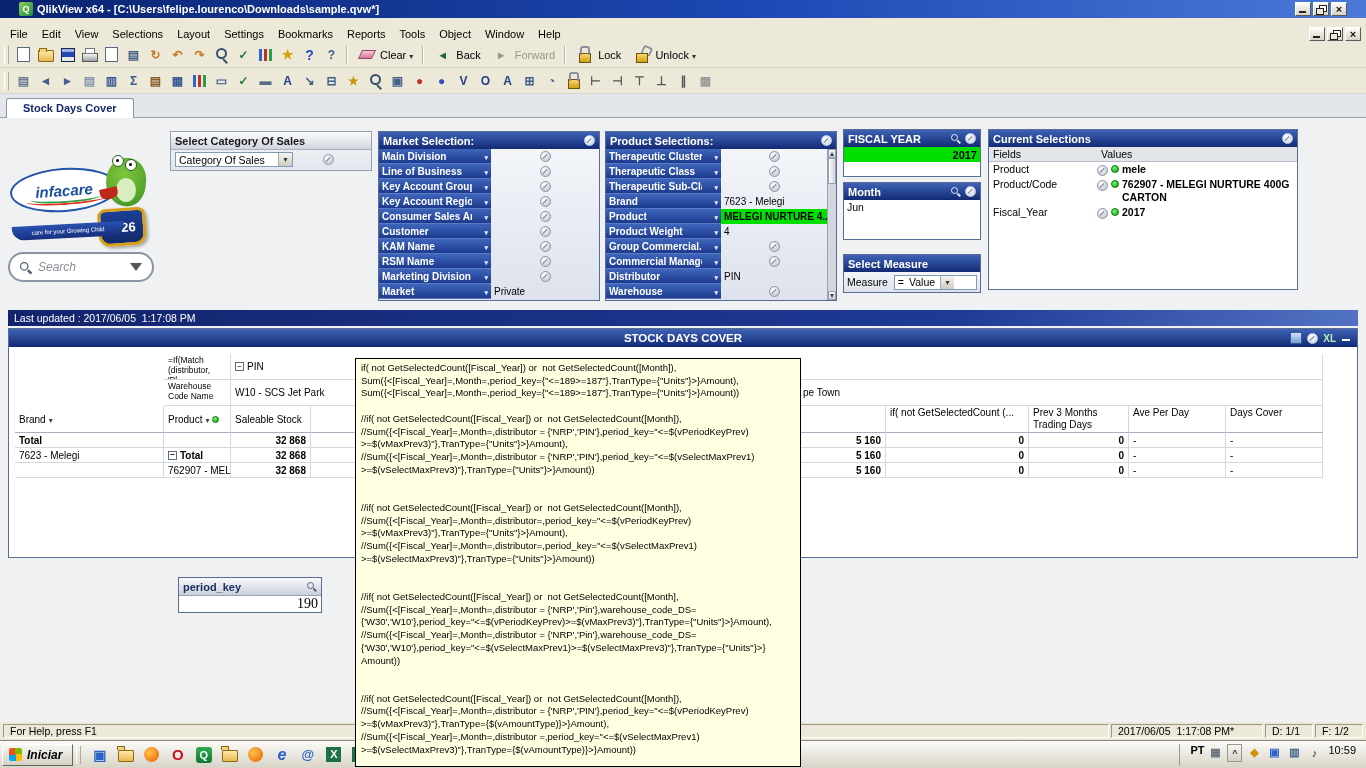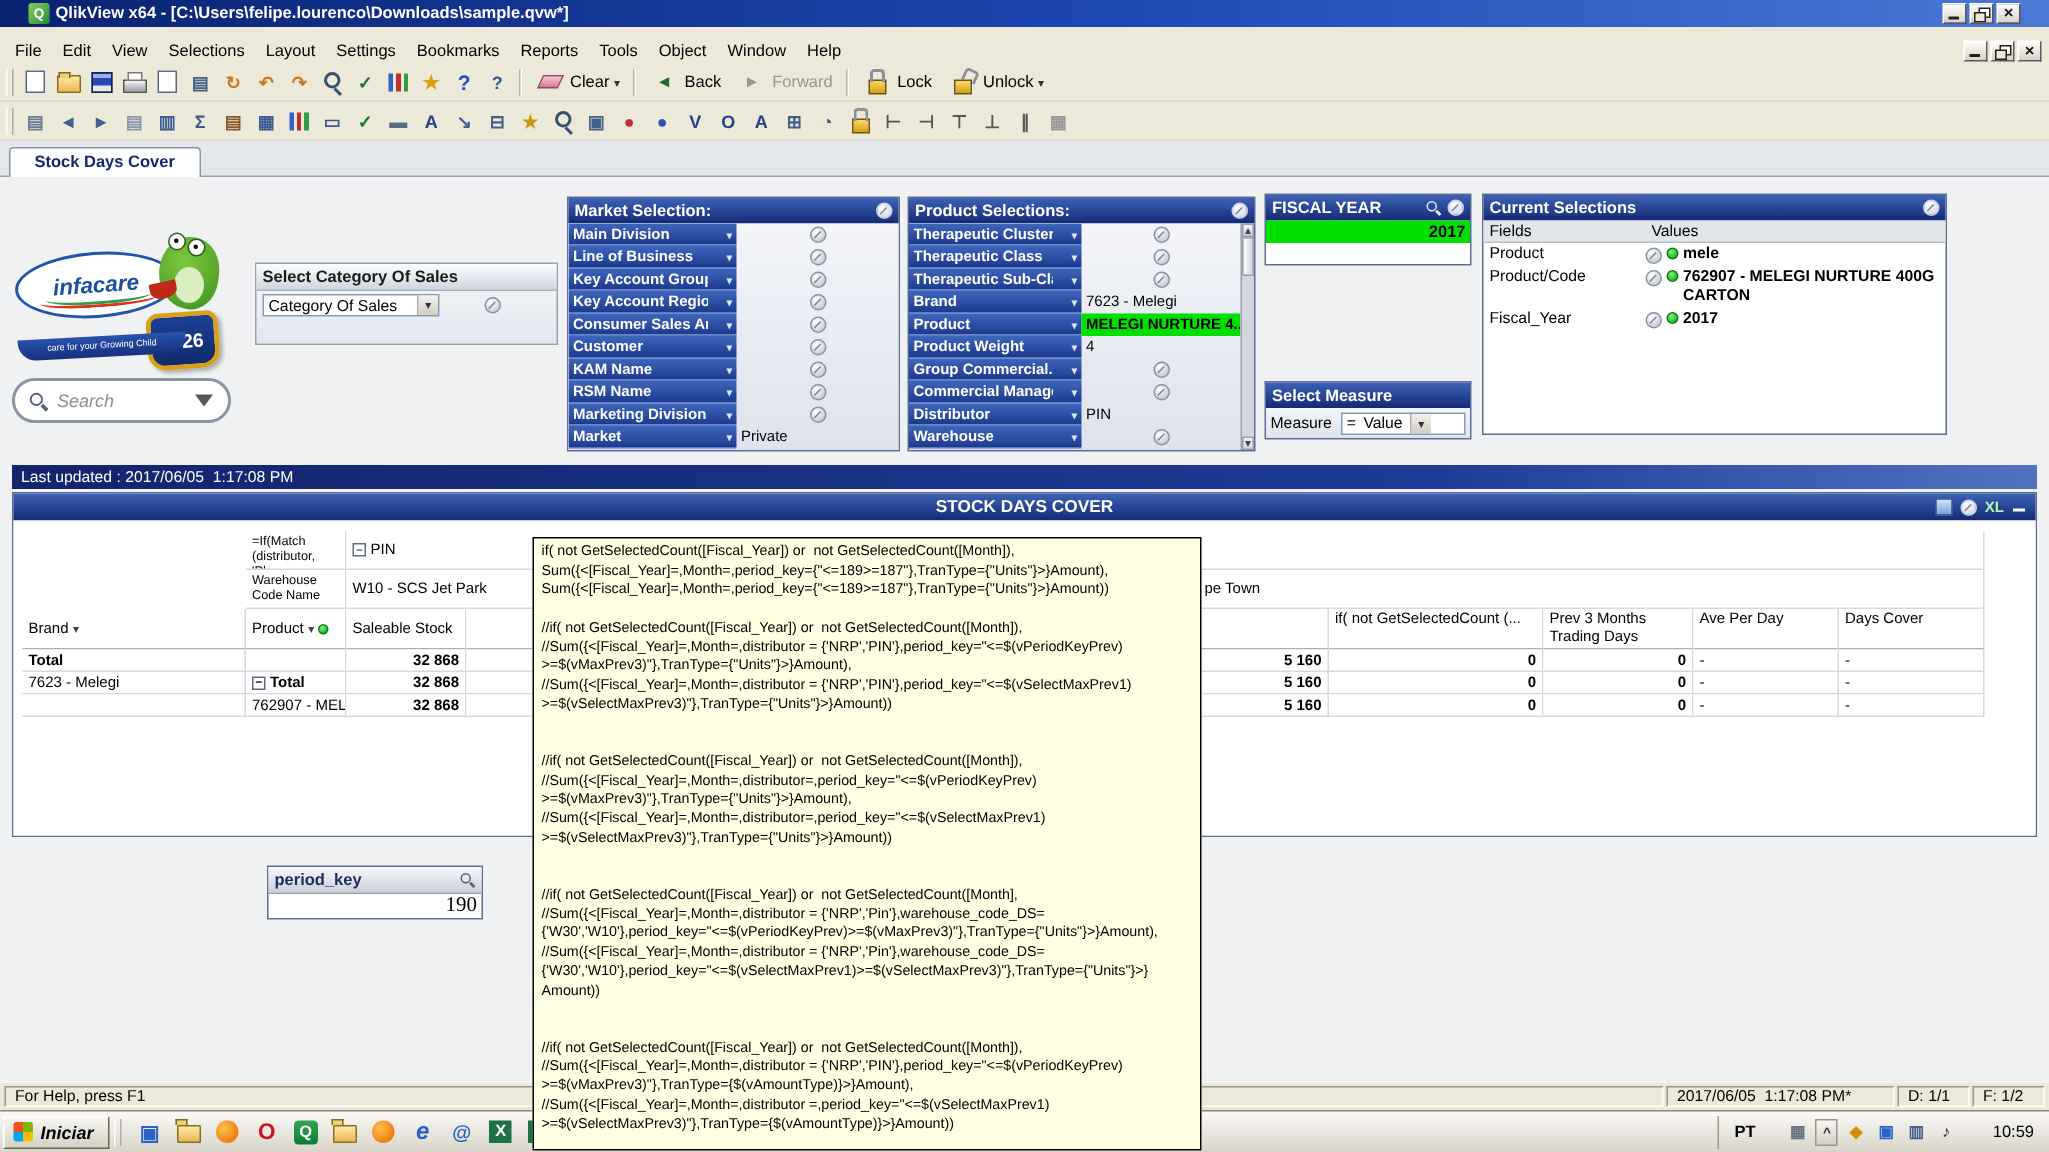--- a/index.html
+++ b/index.html
@@ -98,21 +98,21 @@
   
   .vsb{position:absolute;right:0;top:17px;bottom:0;width:9px;background:#d2d6de;border-left:1px solid #9aa2b0;box-sizing:border-box;}
   .sa{position:absolute;left:0;width:8px;height:9px;background:linear-gradient(#f6f6f4,#cfd3da);border:1px solid #98a0ae;box-sizing:border-box;}
   .sa.up{top:0;} .sa.dn{bottom:0;}
   .sa::before{content:"";position:absolute;left:1px;border-left:2.5px solid transparent;border-right:2.5px solid transparent;}
   .sa.up::before{top:2px;border-bottom:4px solid #3a465a;}
   .sa.dn::before{top:2px;border-top:4px solid #3a465a;}
   .thumb{position:absolute;top:9px;left:0;width:8px;height:26px;background:linear-gradient(90deg,#fcfcfb,#cfd3da);border:1px solid #98a0ae;box-sizing:border-box;}
 
   
-  .catp{position:absolute;left:170px;top:131px;width:202px;height:55px;border:1px solid #98a0b0;background:linear-gradient(180deg,#f6f7f9,#e2e6ee);box-sizing:border-box;margin-top:44px;}
+  .catp{position:absolute;left:170px;top:131px;width:202px;height:40px;border:1px solid #98a0b0;background:linear-gradient(180deg,#f6f7f9,#e2e6ee);box-sizing:border-box;}
   .catcap{height:18px;background:linear-gradient(180deg,#fdfdfd,#cfd5e0);border-bottom:1px solid #a8b0be;display:flex;align-items:center;padding:0 4px;font-weight:bold;color:#1a1a1a;box-sizing:border-box;}
   .catbody{display:flex;align-items:center;gap:30px;padding:2px 4px;}
   .combo{background:#fff;border:1px solid #7f9db9;height:15px;display:inline-flex;align-items:center;padding-left:3px;font-size:10.5px;box-sizing:border-box;white-space:nowrap;}
   .combo .dd{width:13px;height:13px;margin-left:auto;background:linear-gradient(#f4f3ee,#d0ccc0);border-left:1px solid #aaa;display:flex;align-items:center;justify-content:center;flex:none;}
   .combo .dd::before{content:"▾";font-size:8px;color:#333;}
 
   
   .greenrow{height:15px;background:#00e000;display:flex;align-items:center;justify-content:flex-end;padding:0 3px;font-weight:bold;font-size:11px;}
   .monthrow{height:14px;display:flex;align-items:center;padding:0 3px;font-size:10.5px;}
   .msbody{height:20px;background:linear-gradient(180deg,#f3f5f9,#dde2ec);display:flex;align-items:center;padding:0 3px;gap:6px;font-size:10.5px;}
@@ -182,21 +182,21 @@
   .searchbox .ph{color:#8a8f98;font-style:italic;font-size:12px;flex:1;}
   .dd2{width:0;height:0;border-left:6px solid transparent;border-right:6px solid transparent;border-top:8px solid #555;flex:none;}
 
   
   .sb{position:absolute;left:0;top:722px;width:100%;height:18px;background:#ece9d8;display:flex;align-items:center;gap:2px;padding:1px 3px;box-sizing:border-box;}
   .sbcell{height:14px;border:1px solid;border-color:#9a968a #fff #fff #9a968a;display:flex;align-items:center;padding:0 6px;font-size:10.5px;box-sizing:border-box;white-space:pre;overflow:hidden;}
   .sbcell.help{flex:1;}
   .tkb{position:absolute;left:0;top:740px;width:100%;height:28px;background:linear-gradient(180deg,#fbfaf7,#d8d4c8);border-top:1px solid #8a8678;display:flex;align-items:center;padding:0 2px;box-sizing:border-box;gap:2px;}
   .start{height:22px;display:flex;align-items:center;gap:5px;padding:0 10px 0 6px;background:linear-gradient(180deg,#f8f7f3,#d4d0c4);border:1px solid;border-color:#fff #6a6656 #6a6656 #fff;font-weight:bold;font-style:italic;font-size:12px;box-sizing:border-box;flex:none;}
   .flag{width:13px;height:13px;border-radius:2px;background:conic-gradient(#7fba00 0 90deg,#ffb900 90deg 180deg,#00a4ef 180deg 270deg,#f25022 270deg 360deg);flex:none;}
-  .tray{margin-left:auto;display:flex;align-items:center;gap:20px;height:22px;border-left:1px solid #9a968a;padding:0 8px 0 10px;flex:none;}
+  .tray{margin-left:auto;display:flex;align-items:flex-start;gap:3px;height:22px;border-left:1px solid #9a968a;padding:0 8px 0 10px;flex:none;}
   .lang{font-weight:bold;font-size:11px;}
   .trayic{display:inline-flex;align-items:center;gap:4px;}
   .tic{width:16px;height:16px;display:inline-flex;align-items:center;justify-content:center;font-size:11px;font-weight:bold;}
   .tic.btnish{background:linear-gradient(#f8f7f3,#d4d0c4);border:1px solid #9a968a;width:15px;height:18px;font-size:9px;box-sizing:border-box;}
   .clock{font-size:11px;padding-left:3px;}
 </style>
 </head>
 <body>
 
 <div id="root">
@@ -563,20 +563,28 @@
 
   <div class="panel" style="left:843px;top:129px;width:138px;height:48px">
     <div class="cap">
       <span class="t">FISCAL YEAR</span>
       <span class="cmag"></span>
       <span class="clr onblue"></span>
     </div>
     <div class="greenrow">2017</div>
   </div>
 
+  <div class="panel" style="left:843px;top:182px;width:138px;height:58px">
+    <div class="cap ctr">
+      <span class="t">Month</span>
+      <span class="cmag"></span>
+      <span class="clr onblue"></span>
+    </div>
+    <div class="monthrow">Jun</div>
+  </div>
 
   <div class="panel" style="left:843px;top:254px;width:138px;height:39px">
     <div class="cap ctr">
       <span class="t">Select Measure</span>
     </div>
     <div class="msbody">
       <span>Measure</span>
       <span class="combo">
         <span>=</span>
         <span>Value</span>

